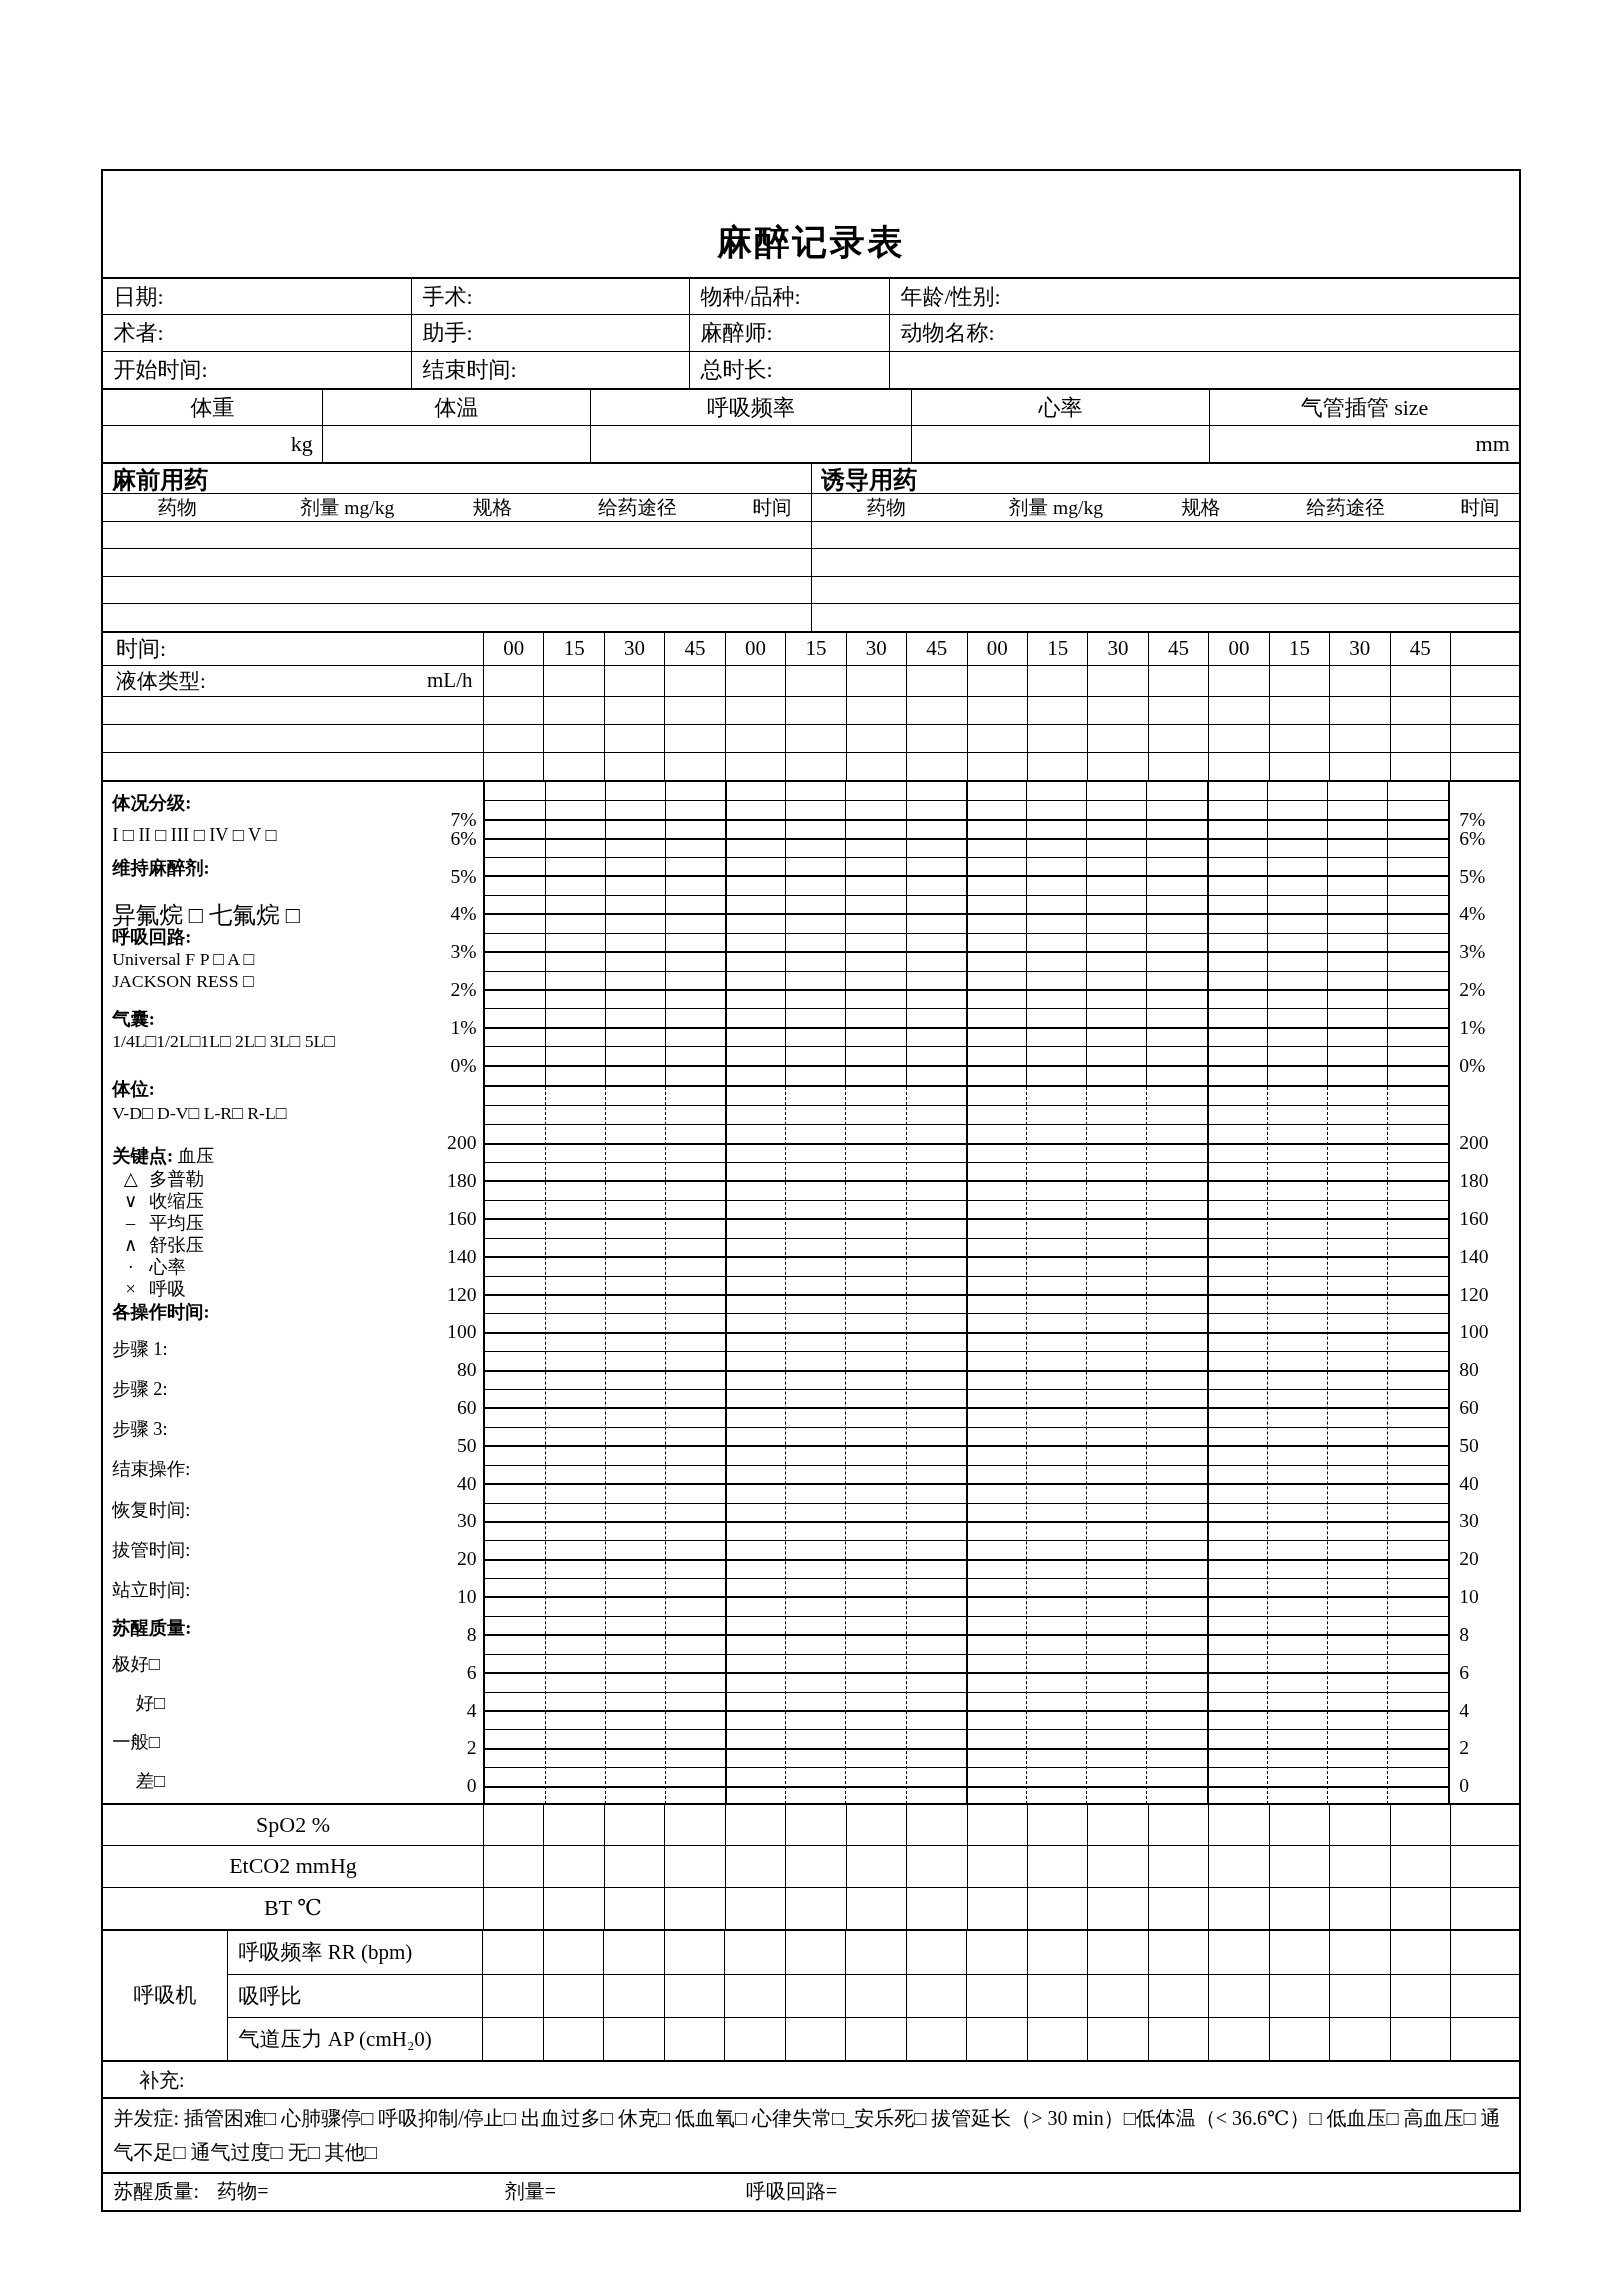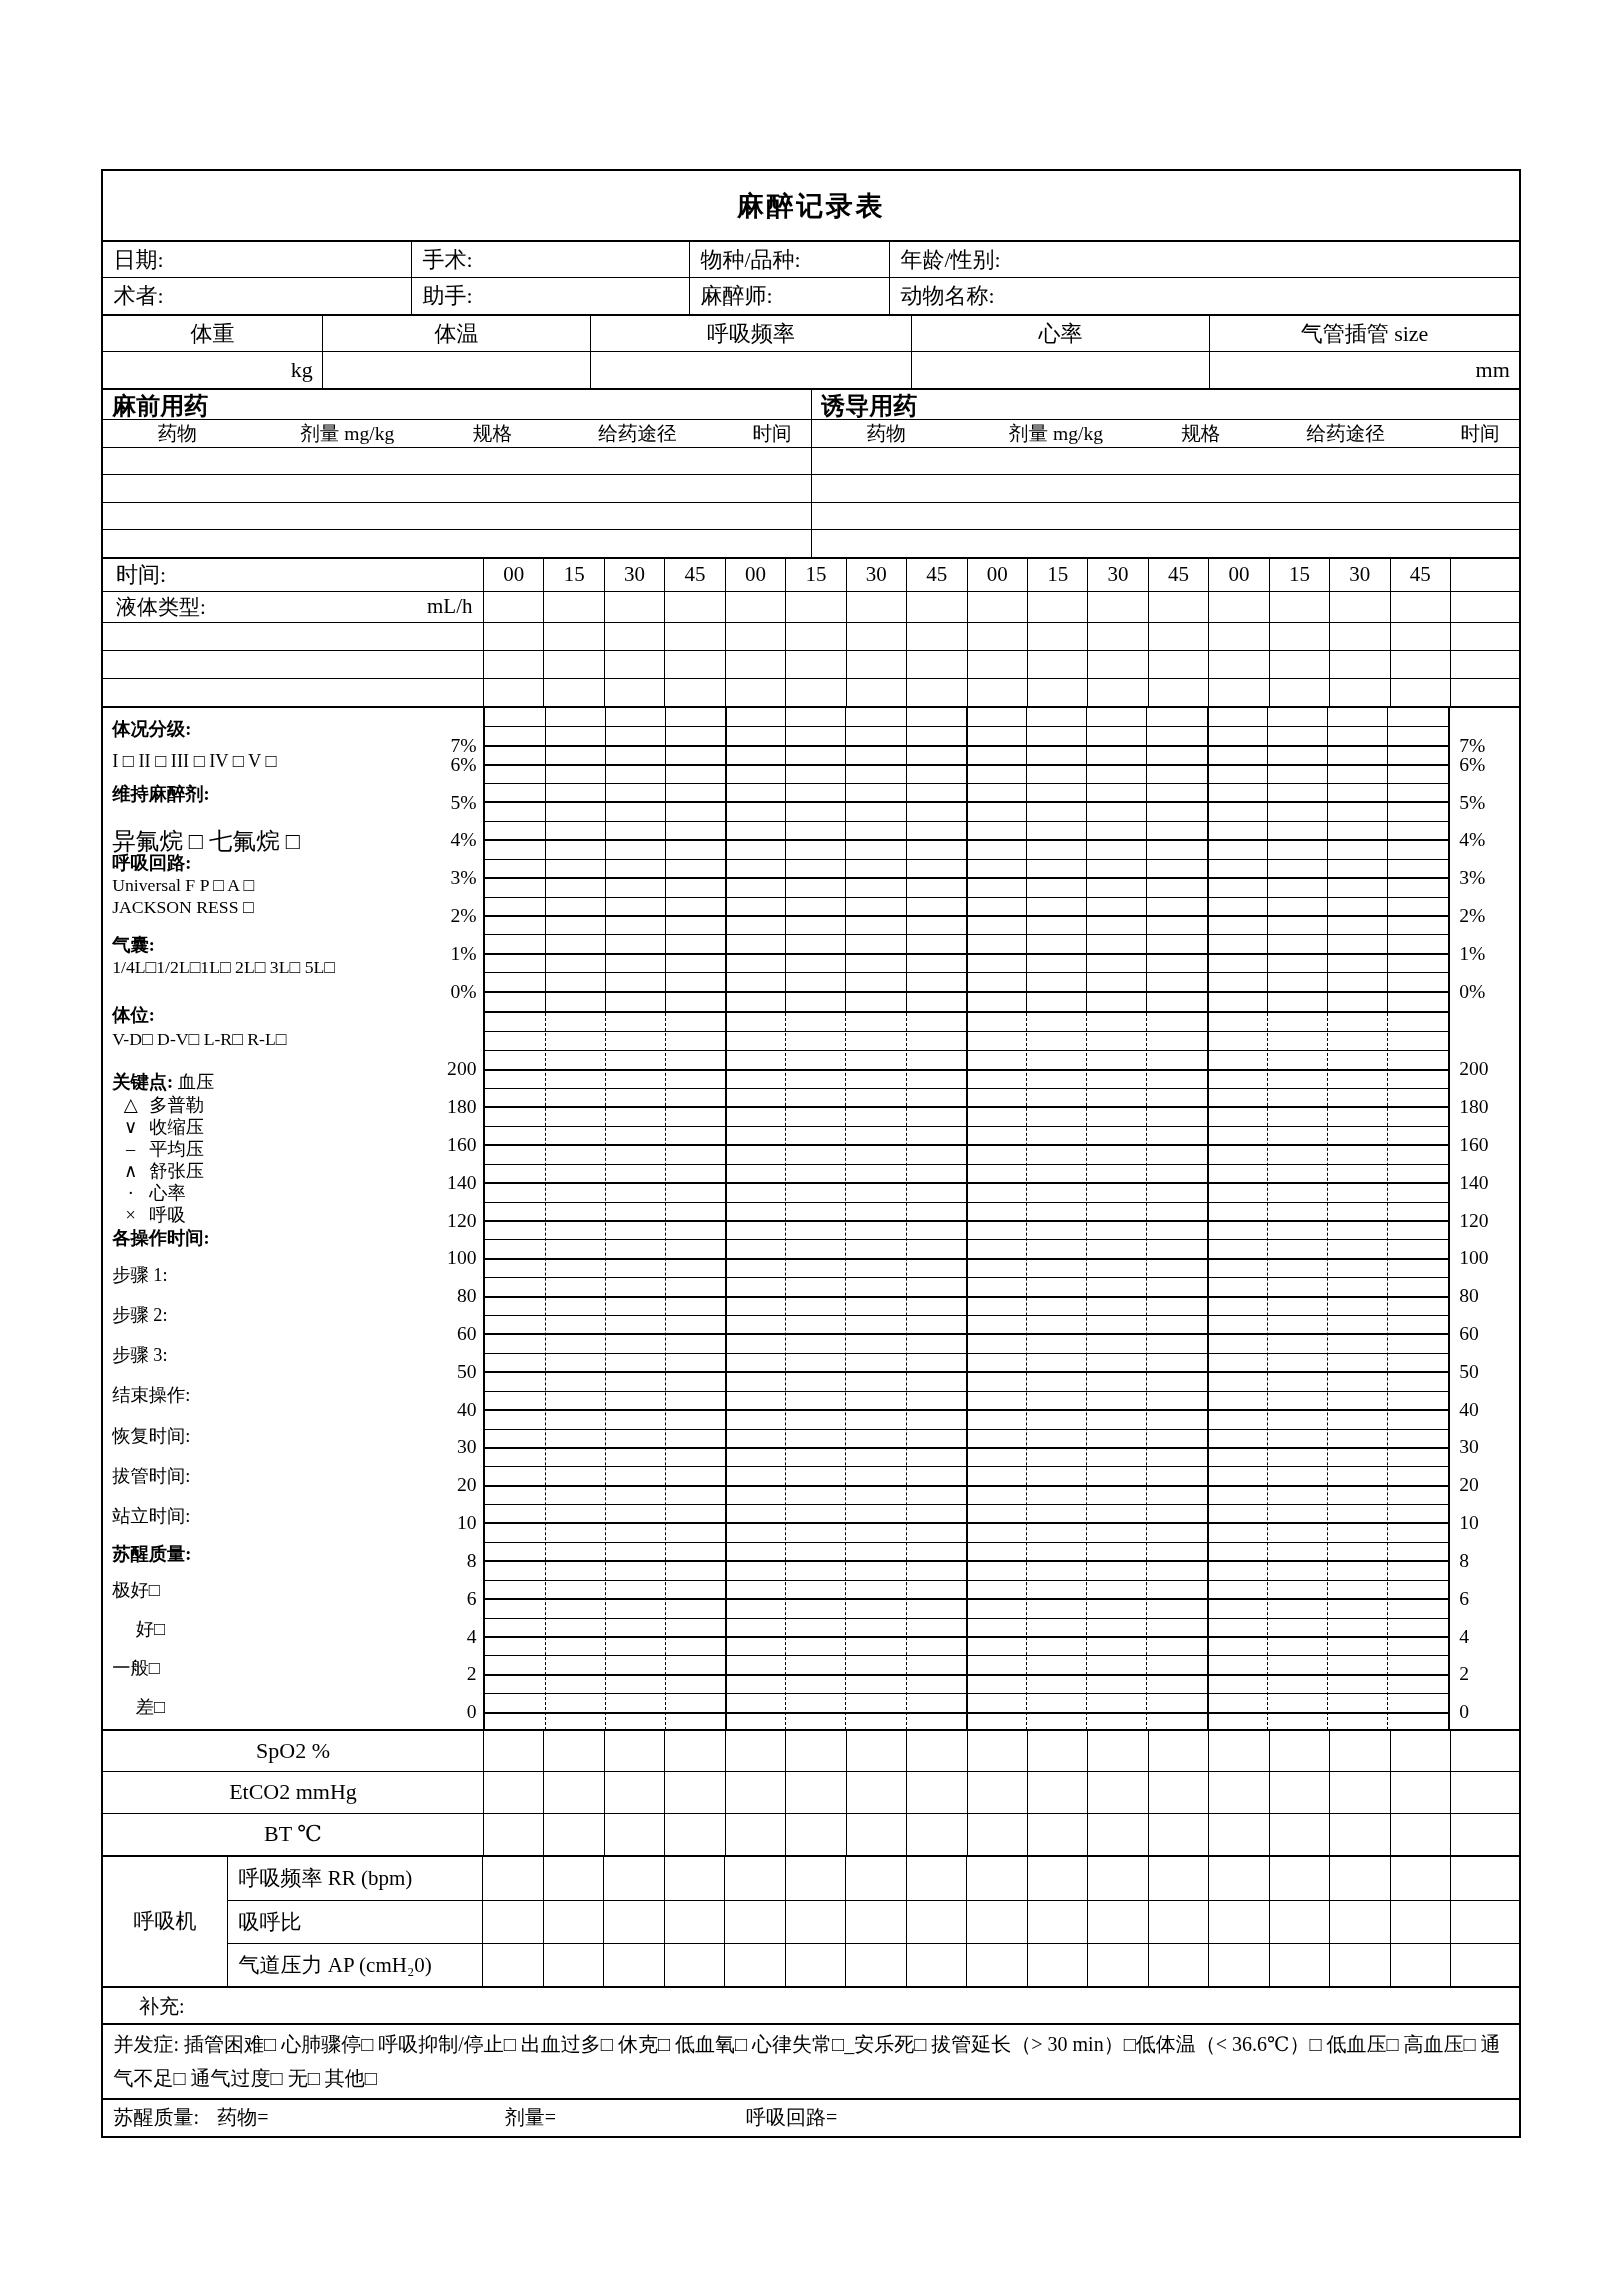--- a/index.html
+++ b/index.html
@@ -10,21 +10,21 @@
   }
   .form {
     position:absolute; left:101px; top:169px; width:1420px;
     border:2.6px solid #000; background:#fff;
   }
   .blk { border-top:1.3px solid #000; position:relative; }
   .blk.first { border-top:none; }
   .blk.heavy { border-top:2px solid #000; }
 
   .title-row { height:69px; display:flex; align-items:center; justify-content:center;
-    font-size:27px; font-weight:bold; letter-spacing:2.6px; }
+    font-size:35px; font-weight:bold; letter-spacing:2.6px;margin-top:37px; }
 
   
   .info-grid { display:grid; grid-template-columns:308px 278px 200px 1fr; height:37px;text-align:right; }
   .info-grid > div { border-left:1.3px solid #000; display:flex; align-items:center;
     padding-left:10.5px; font-size:22px; }
   .info-grid > div:first-child { border-left:none; }
 
   
   .vitals { display:grid; grid-template-columns:219px 268px 321px 298px 1fr; height:37px; }
   .vitals > div { border-left:1.3px solid #000; display:flex; align-items:center;
@@ -125,20 +125,32 @@
         </div>
       <div>
           <span>助手:</span>
         </div>
       <div>
           <span>麻醉师:</span>
         </div>
       <div>
           <span>动物名称:</span>
         </div>
+    </div>
+    <div class="blk info-grid">
+      <div>
+          <span>开始时间:</span>
+        </div>
+      <div>
+          <span>结束时间:</span>
+        </div>
+      <div>
+          <span>总时长:</span>
+        </div>
+      <div></div>
     </div>
 
     <div class="blk heavy vitals">
       <div>体重</div>
       <div>体温</div>
       <div>呼吸频率</div>
       <div>心率</div>
       <div>气管插管 size</div>
     </div>
     <div class="blk vitals vals">

